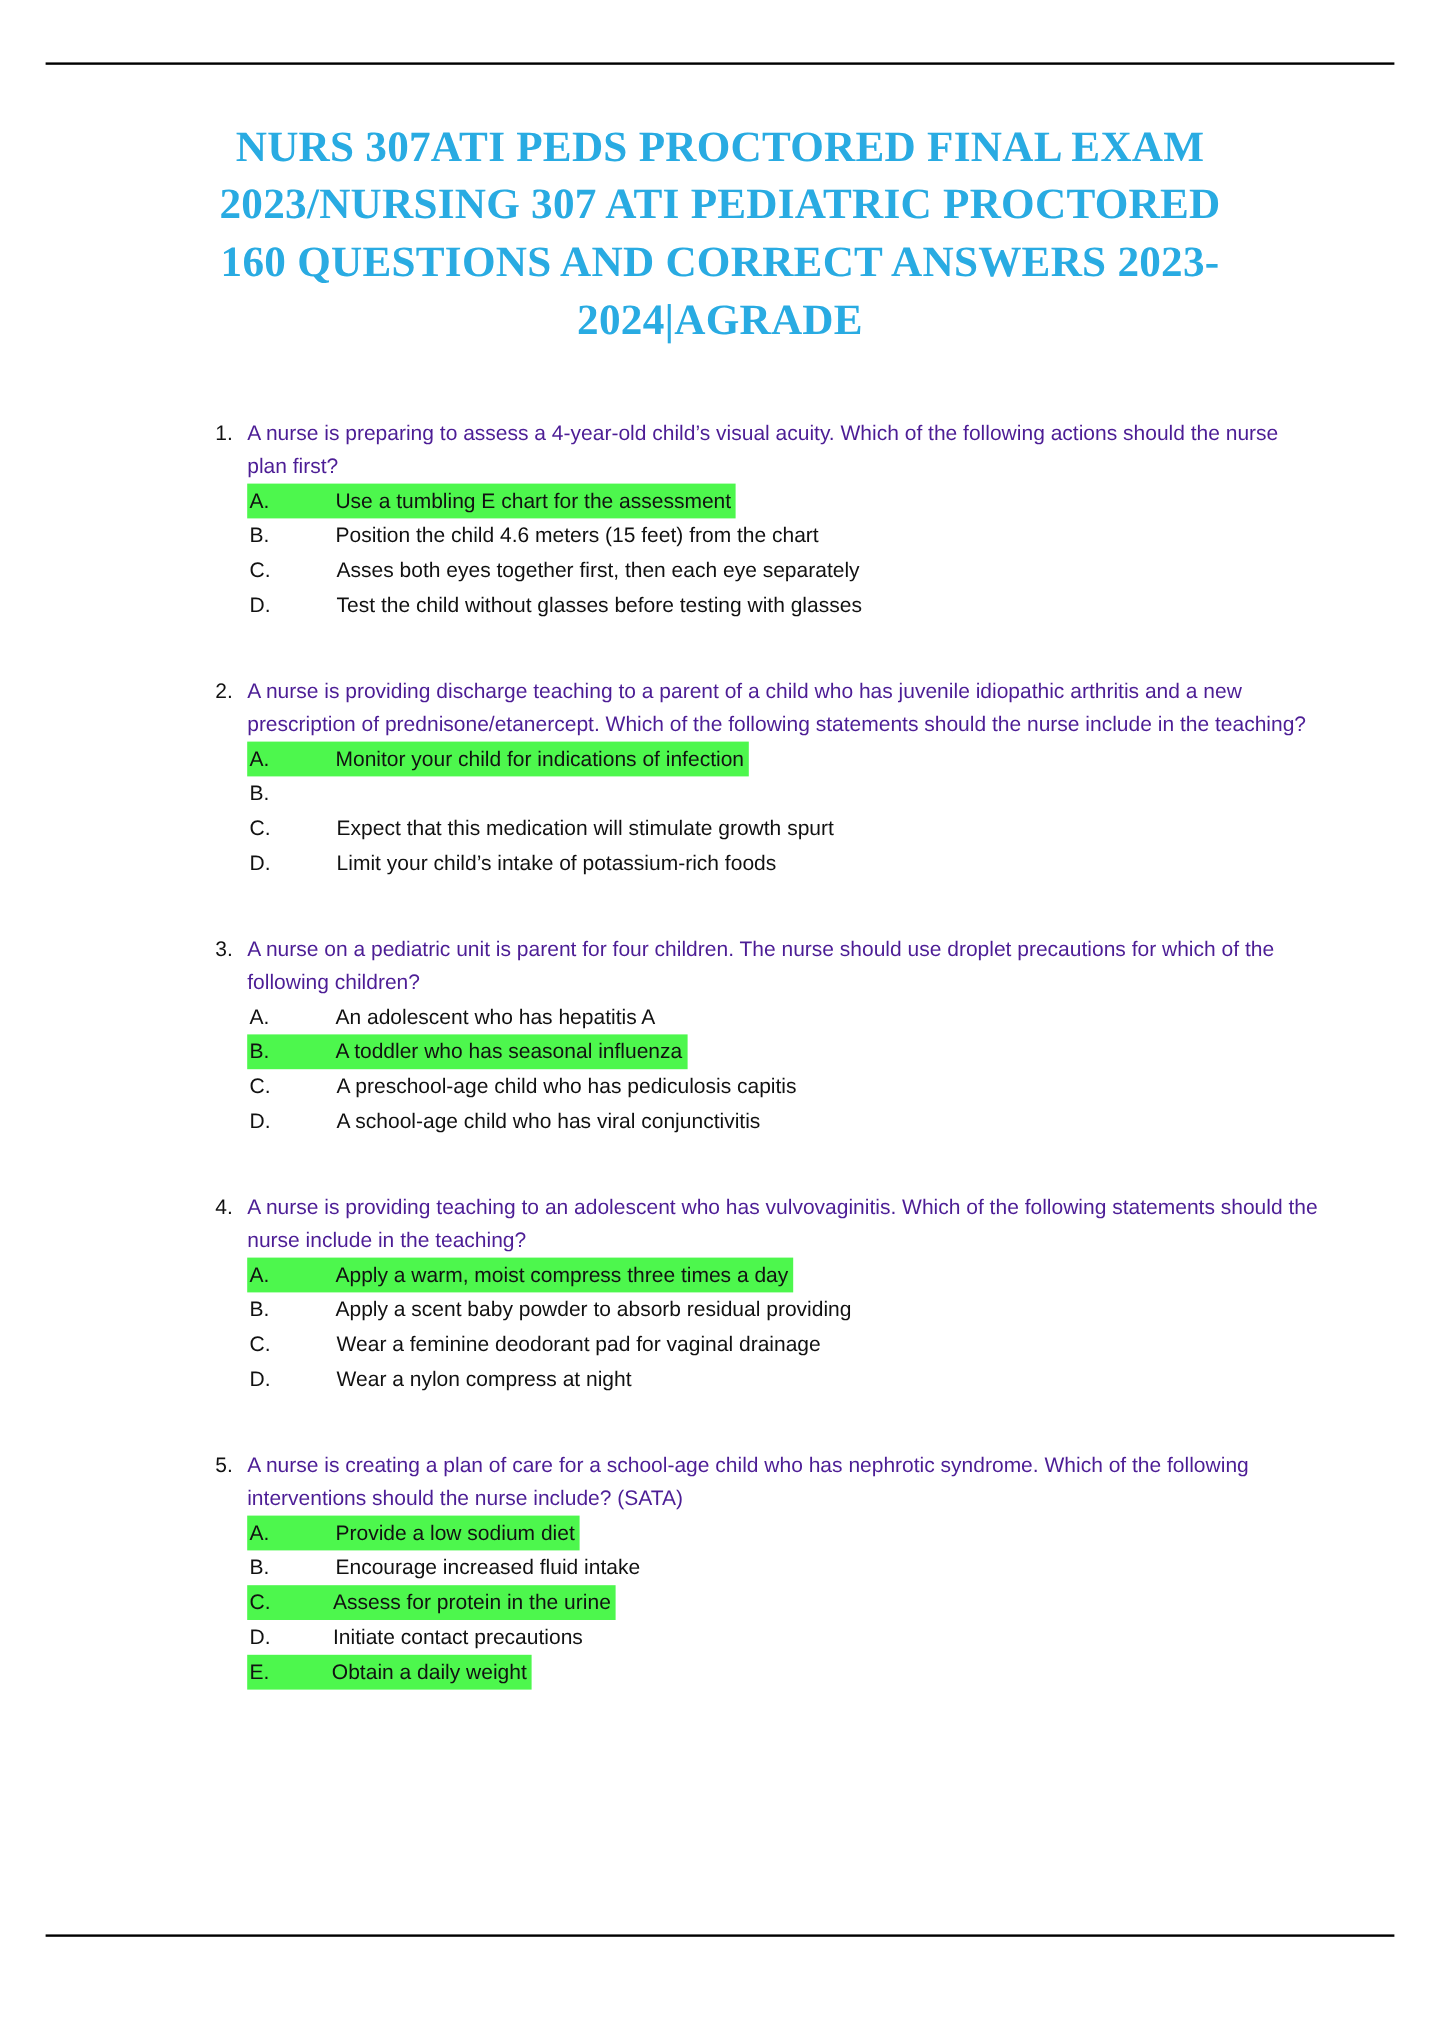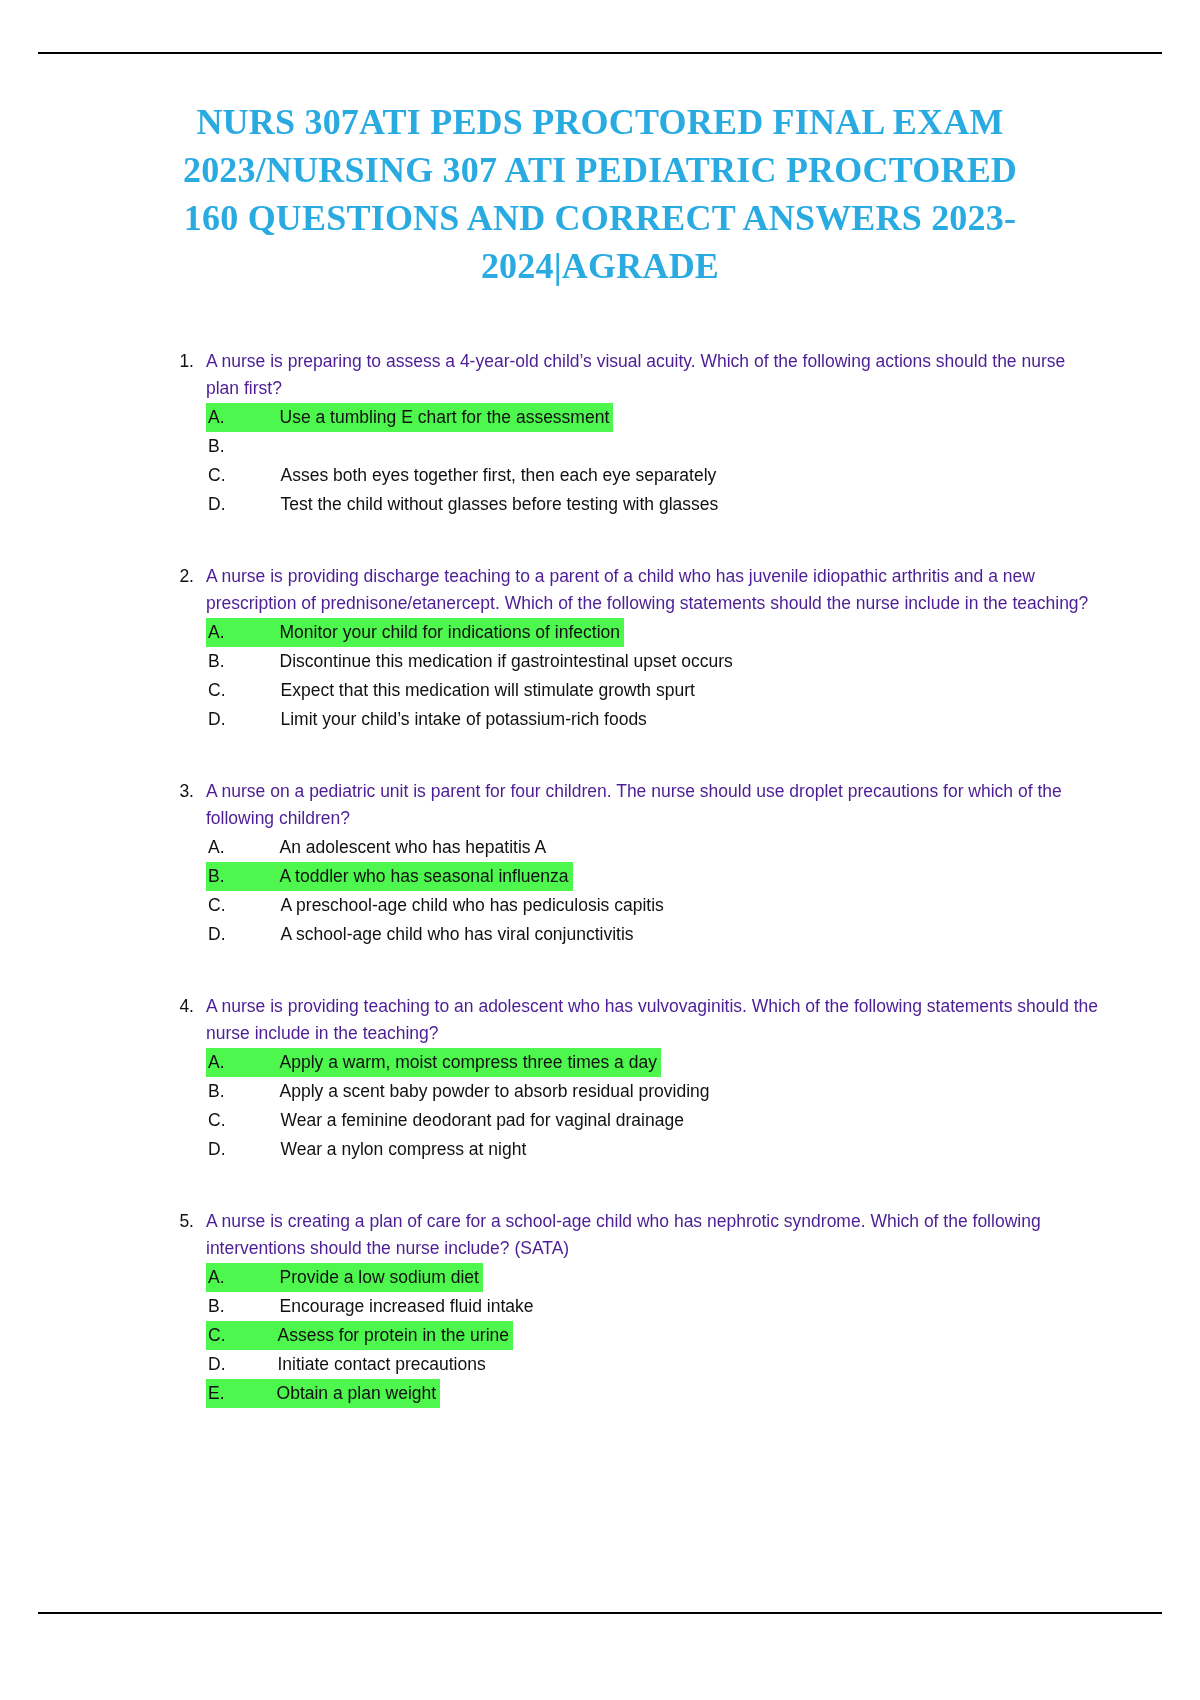--- a/index.html
+++ b/index.html
@@ -122,20 +122,21 @@
             <div class="q-stem">A nurse is preparing to assess a 4-year-old child’s visual acuity. Which of the following actions should the nurse plan first?</div>
             <div class="opt highlight">
               <span class="opt-inner">
                 <span class="opt-letter">A.</span>
                 <span class="opt-text">Use a tumbling E chart for the assessment</span>
               </span>
             </div>
             <div class="opt">
               <span class="opt-inner">
                 <span class="opt-letter">B.</span>
+                <span class="opt-text">Position the child 4.6 meters (15 feet) from the chart</span>
               </span>
             </div>
             <div class="opt">
               <span class="opt-inner">
                 <span class="opt-letter">C.</span>
                 <span class="opt-text">Asses both eyes together first, then each eye separately</span>
               </span>
             </div>
             <div class="opt">
               <span class="opt-inner">
@@ -151,21 +152,20 @@
             <div class="q-stem">A nurse is providing discharge teaching to a parent of a child who has juvenile idiopathic arthritis and a new prescription of prednisone/etanercept. Which of the following statements should the nurse include in the teaching?</div>
             <div class="opt highlight">
               <span class="opt-inner">
                 <span class="opt-letter">A.</span>
                 <span class="opt-text">Monitor your child for indications of infection</span>
               </span>
             </div>
             <div class="opt">
               <span class="opt-inner">
                 <span class="opt-letter">B.</span>
-                <span class="opt-text">Discontinue this medication if gastrointestinal upset occurs</span>
               </span>
             </div>
             <div class="opt">
               <span class="opt-inner">
                 <span class="opt-letter">C.</span>
                 <span class="opt-text">Expect that this medication will stimulate growth spurt</span>
               </span>
             </div>
             <div class="opt">
               <span class="opt-inner">
@@ -259,21 +259,21 @@
             </div>
             <div class="opt tight">
               <span class="opt-inner">
                 <span class="opt-letter">D.</span>
                 <span class="opt-text">Initiate contact precautions</span>
               </span>
             </div>
             <div class="opt highlight tight">
               <span class="opt-inner">
                 <span class="opt-letter">E.</span>
-                <span class="opt-text">Obtain a plan weight</span>
+                <span class="opt-text">Obtain a daily weight</span>
               </span>
             </div>
           </div>
         </div>
       </div>
 
   </div>
 
   <div class="rule bottom"></div>
 </div>

